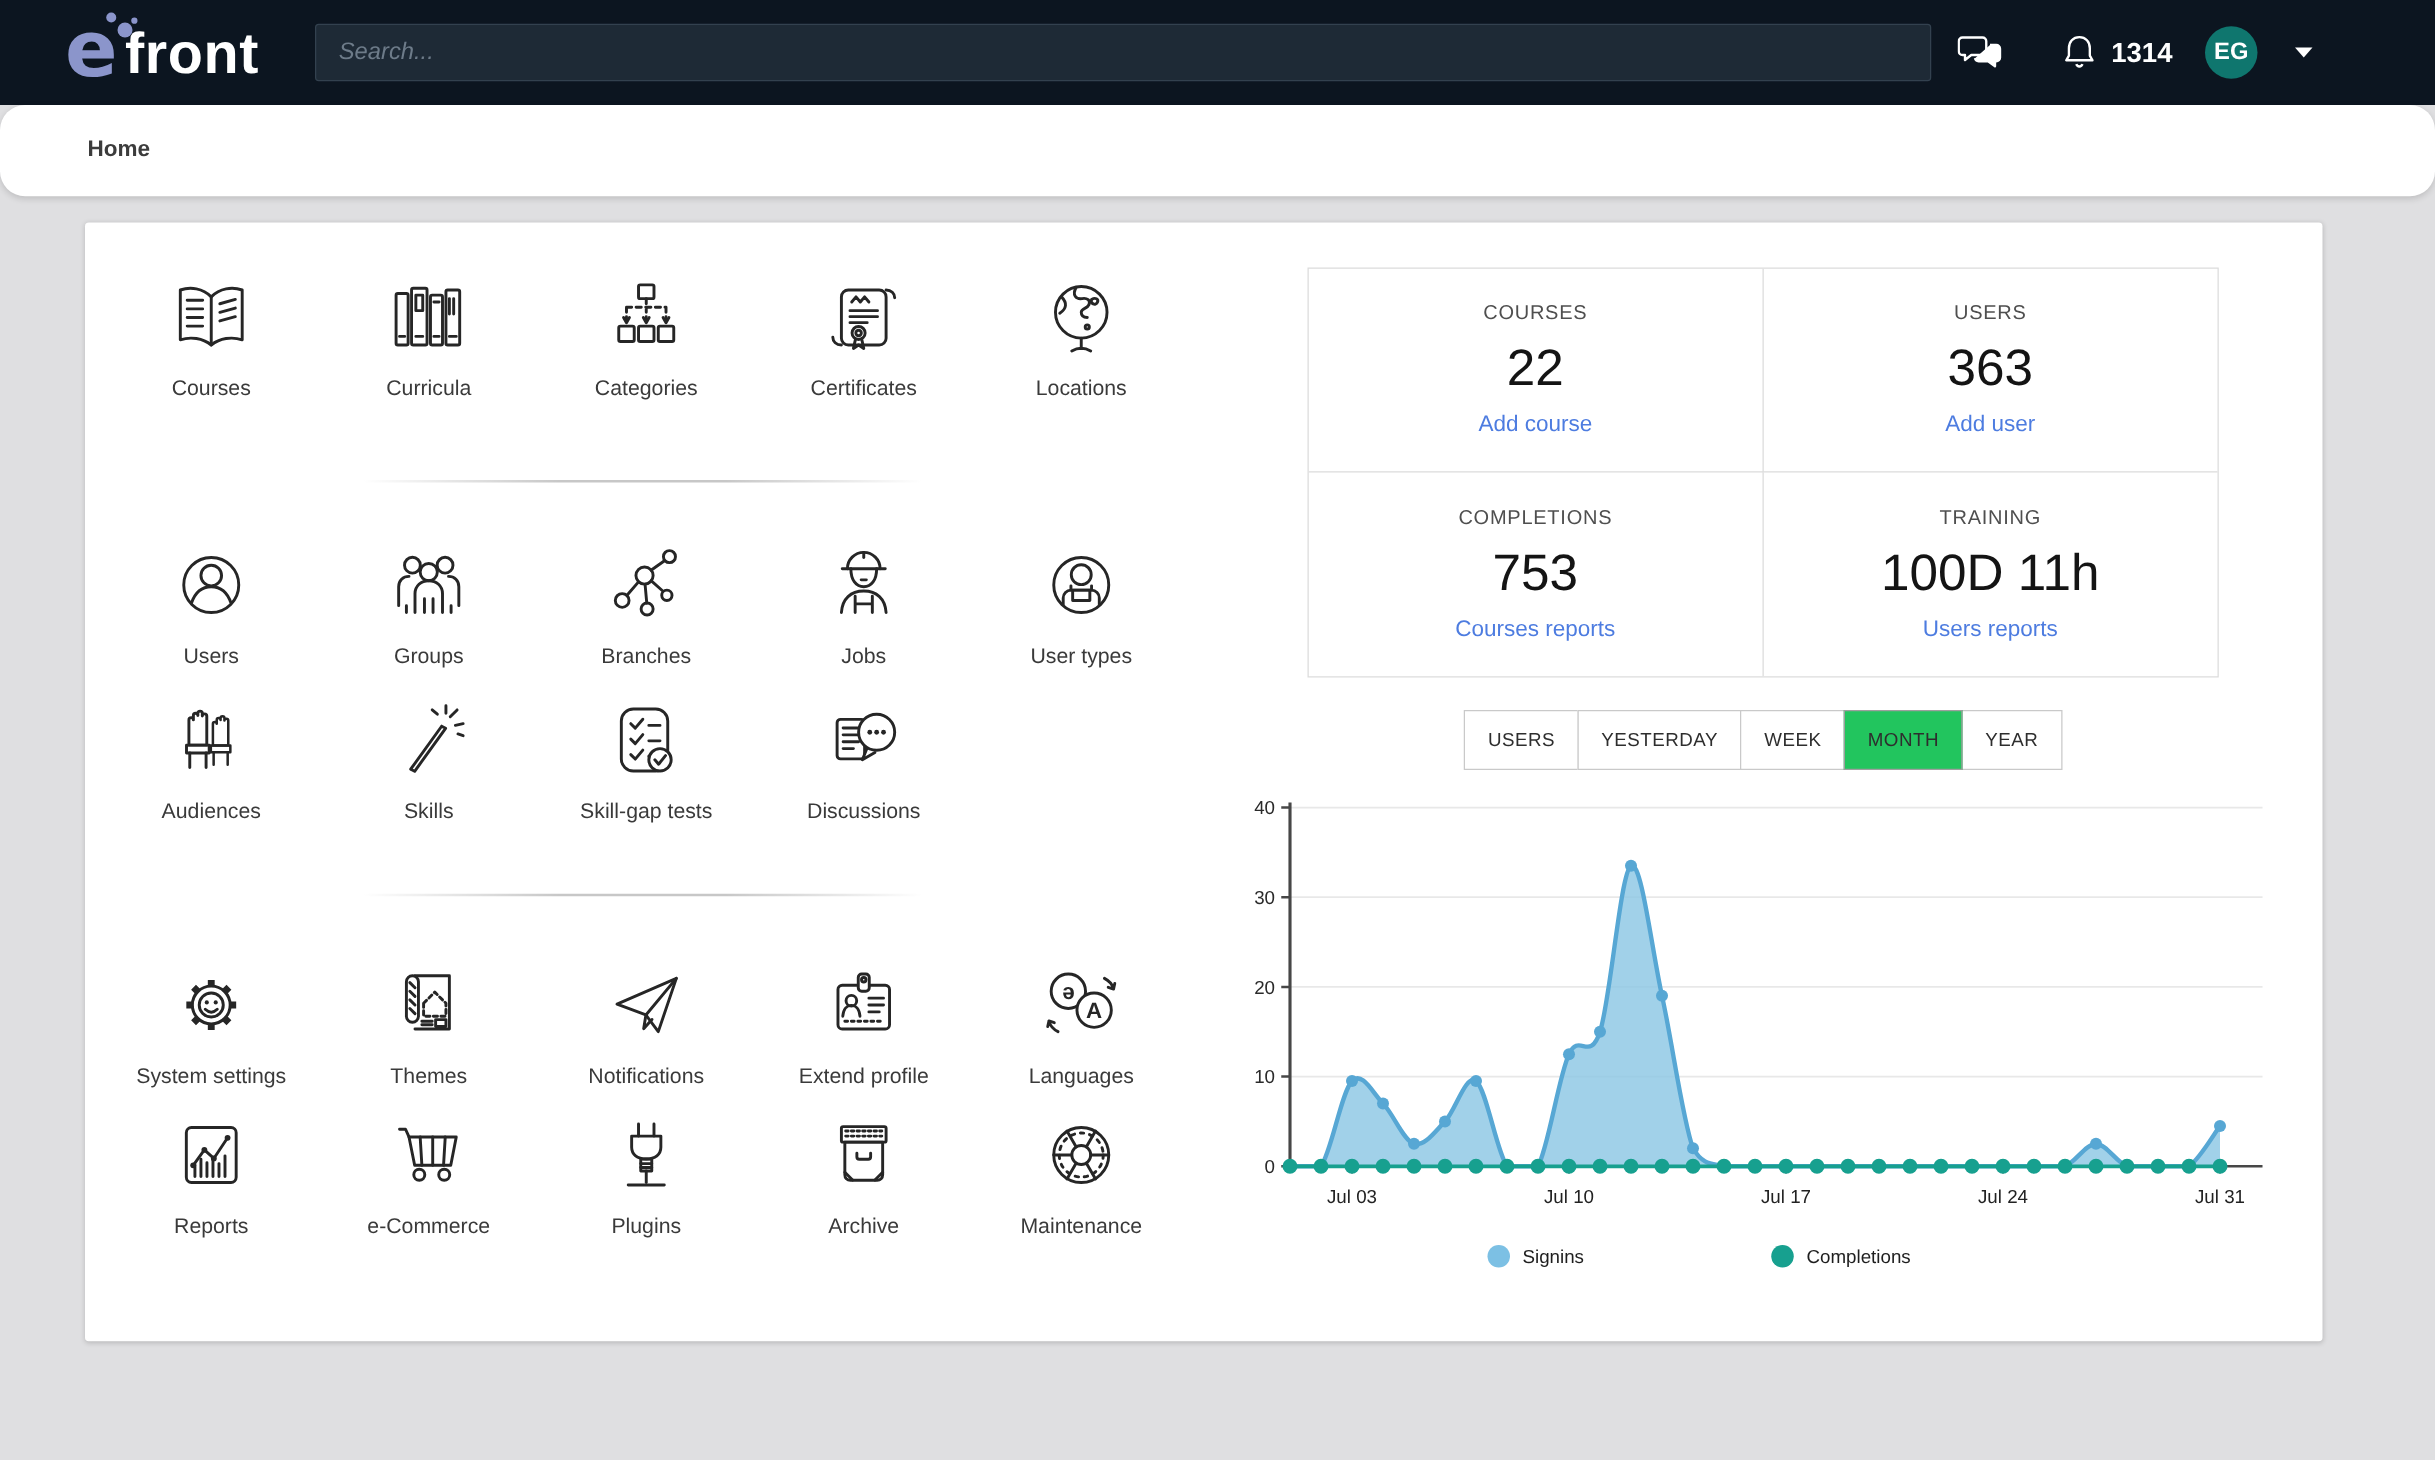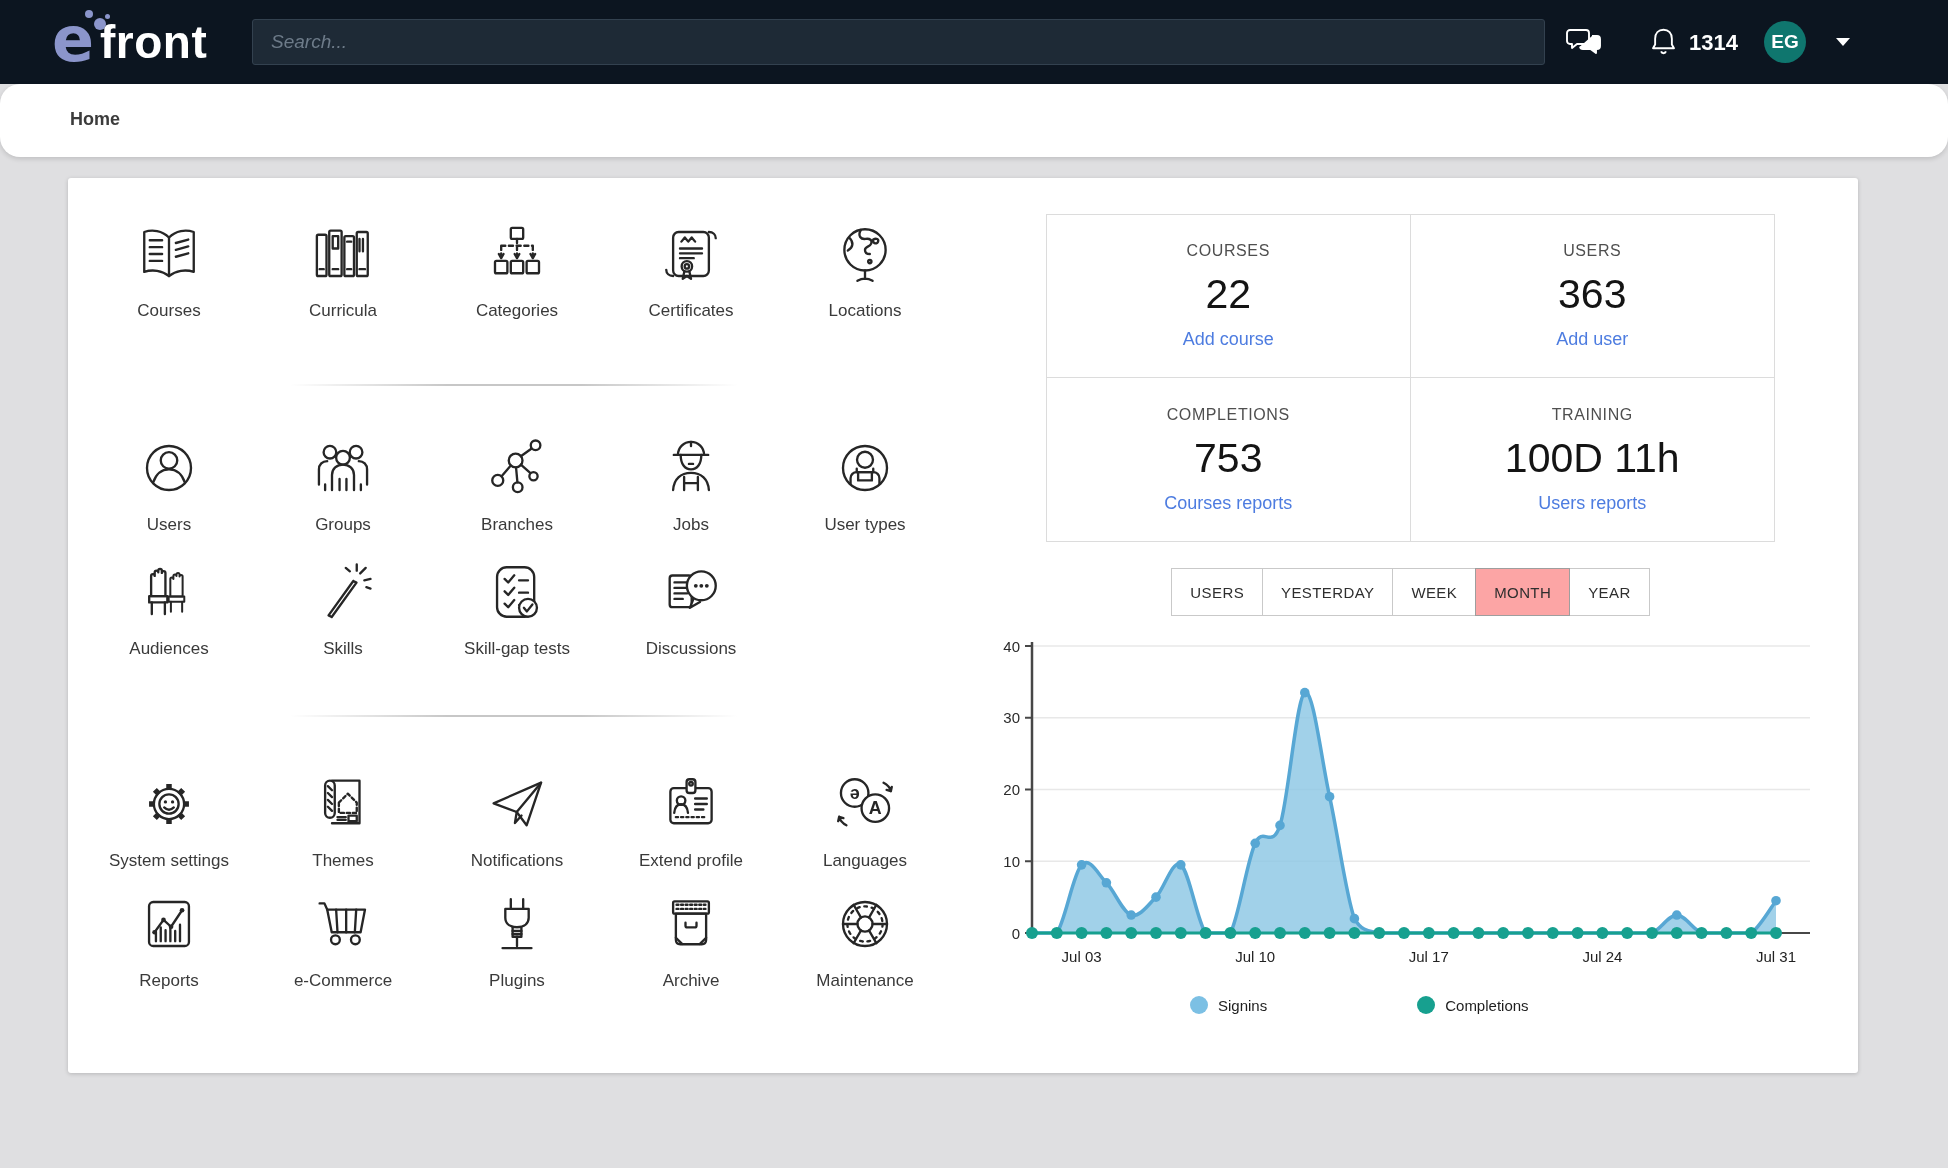--- a/index.html
+++ b/index.html
@@ -45,21 +45,21 @@
   .stat.bdr{border-right:1px solid #dcdcdc;}
   .stat.bdb{border-bottom:1px solid #dcdcdc;}
   .stat-title{font-size:16px;color:#4f4f4f;letter-spacing:.6px;}
   .stat-value{font-size:41px;color:#141414;}
   .stat-link{font-size:18px;color:#4d7ce0;cursor:pointer;}
 
   
   .tabs{position:absolute;left:978px;top:390px;width:729px;display:flex;justify-content:center;}
   .tab{border:1px solid #c9c9c9;background:#fff;color:#2e2e2e;font-size:15px;letter-spacing:.4px;padding:0 18px;height:48px;line-height:48px;margin-left:-1px;cursor:pointer;font-family:"Liberation Sans",sans-serif;}
   .tab:first-child{margin-left:0;}
-  .tab.active{background:#fca5a5;border-color:#9e9e9e;position:relative;z-index:1;}
+  .tab.active{background:#22c55e;border-color:#9e9e9e;position:relative;z-index:1;}
 
   
   #chart{position:absolute;left:922px;top:460px;}
   .legend{position:absolute;left:1122px;top:818px;display:flex;gap:150px;}
   .leg{display:flex;align-items:center;gap:10px;font-size:15px;color:#1e1e1e;text-align:center;}
   .dot{width:18px;height:18px;border-radius:50%;}
 </style>
 </head>
 <body>
 

